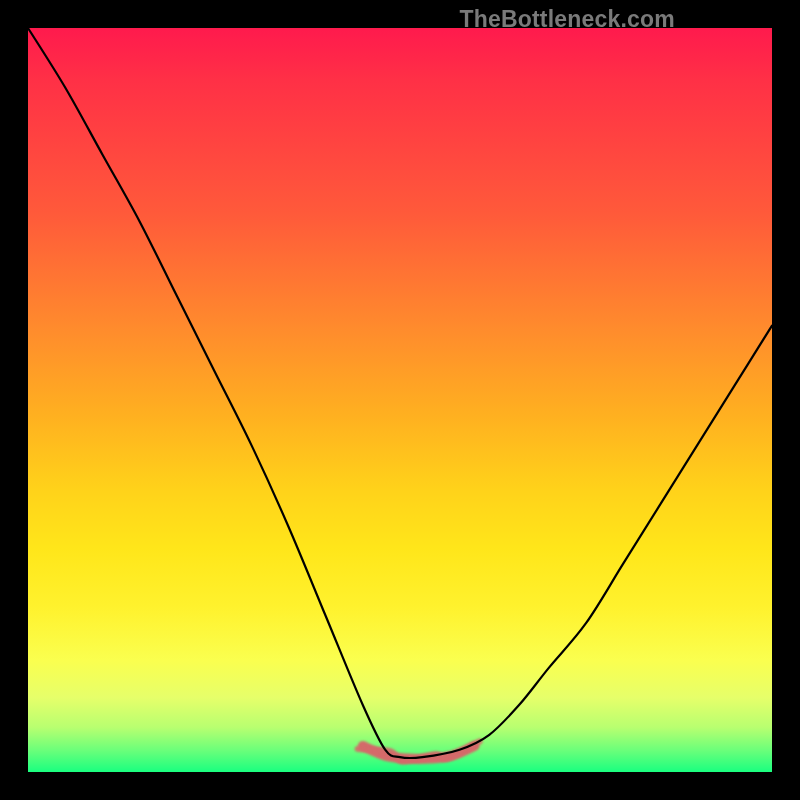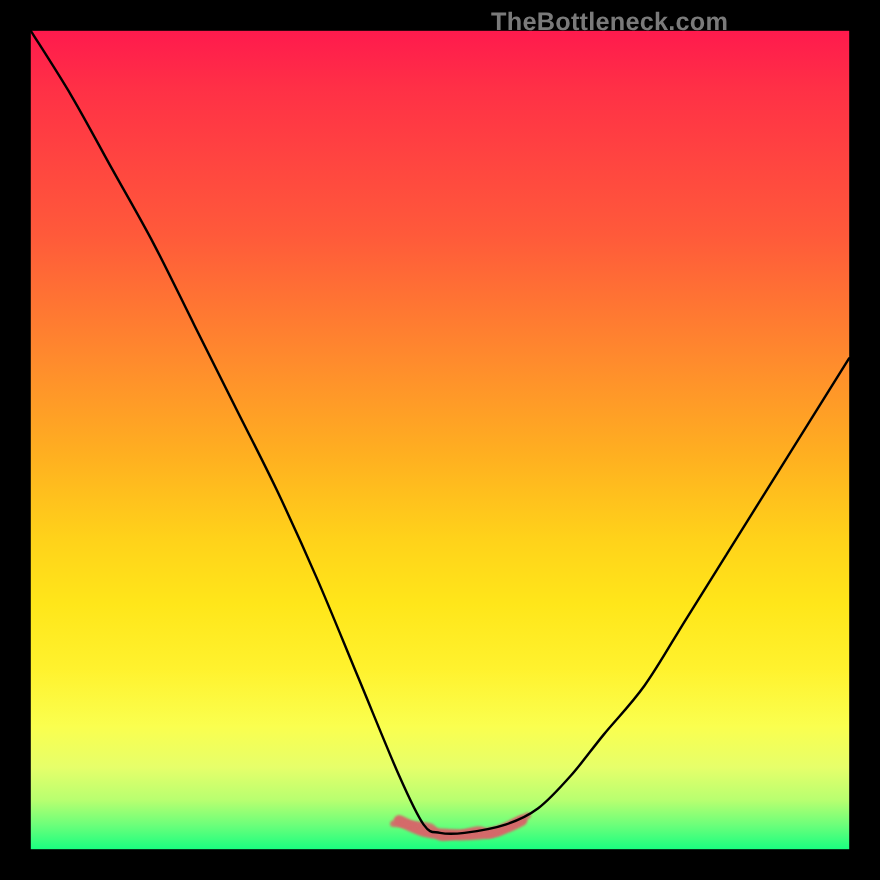--- a/index.html
+++ b/index.html
@@ -9,20 +9,21 @@
     height: 800px;
     overflow: hidden;
     background: #000;
     font-family: Arial, Helvetica, sans-serif;
   }
   .frame {
     position: relative;
     width: 684px;
     height: 800px;
     background: #000;
+    padding-left: 13px;
   }
   .plot-area {
     position: absolute;
     left: 28px;
     top: 28px;
     width: 744px;
     height: 744px;
     
     background: linear-gradient(
       to bottom,

